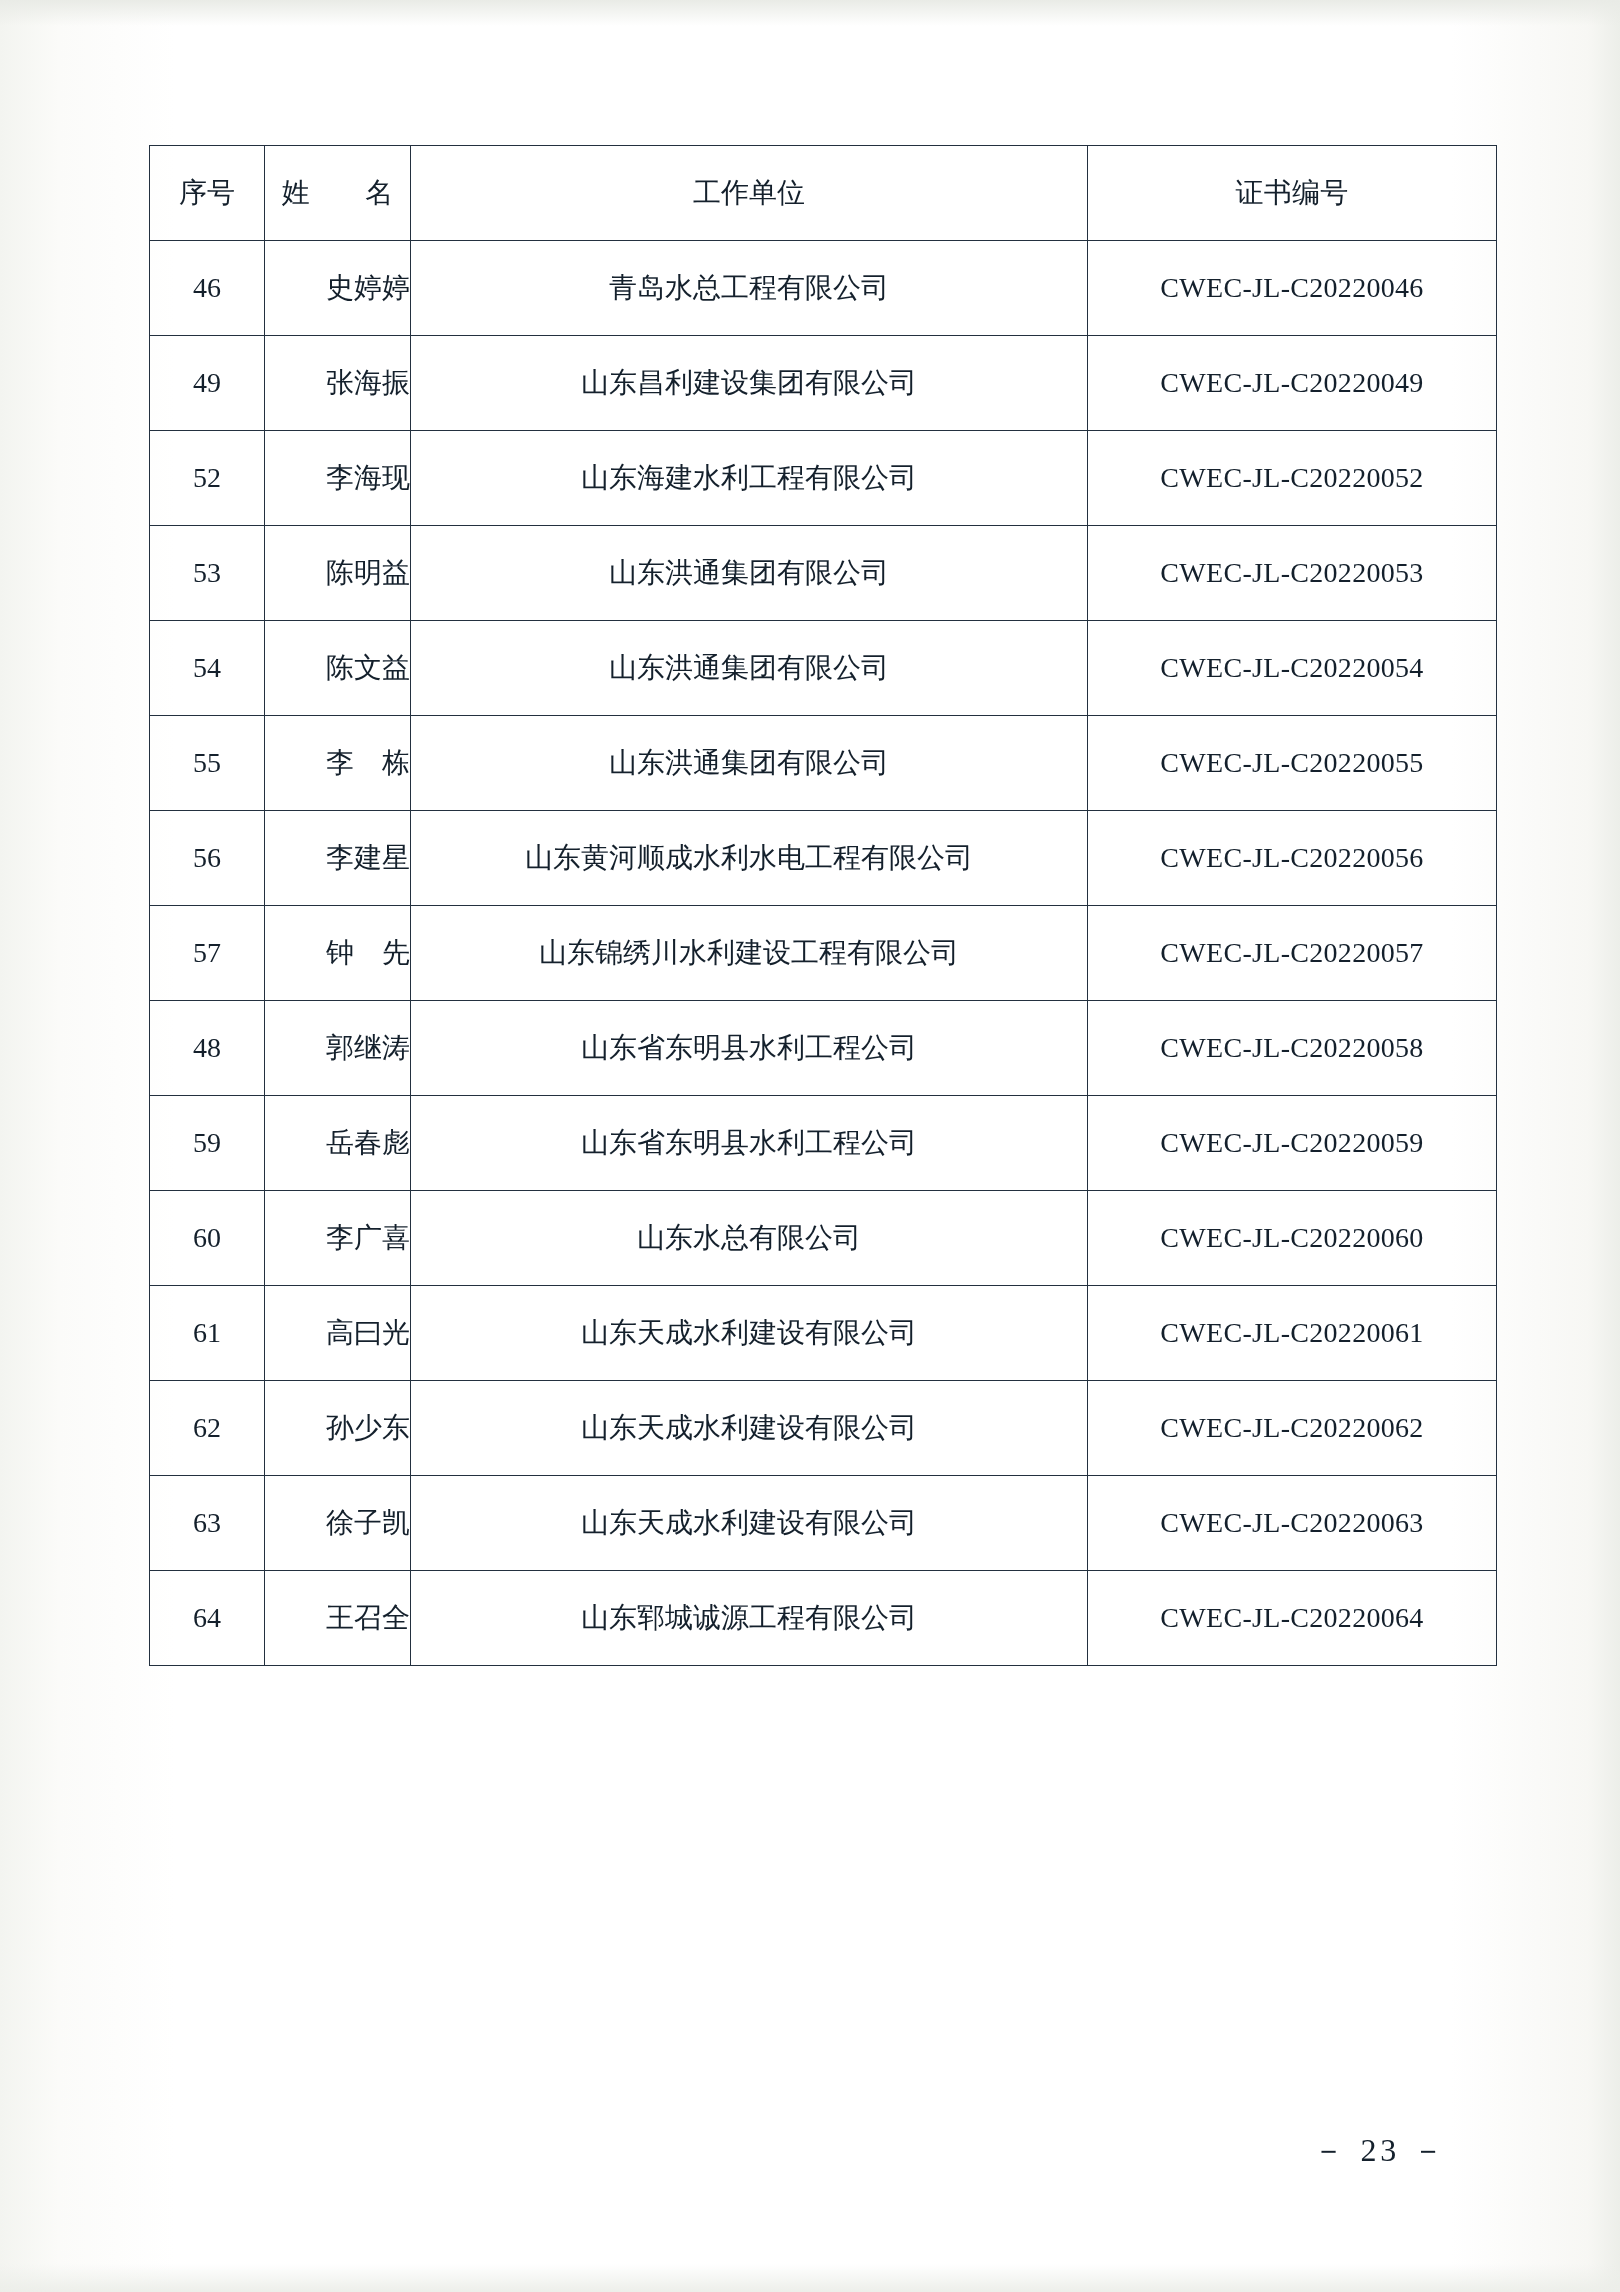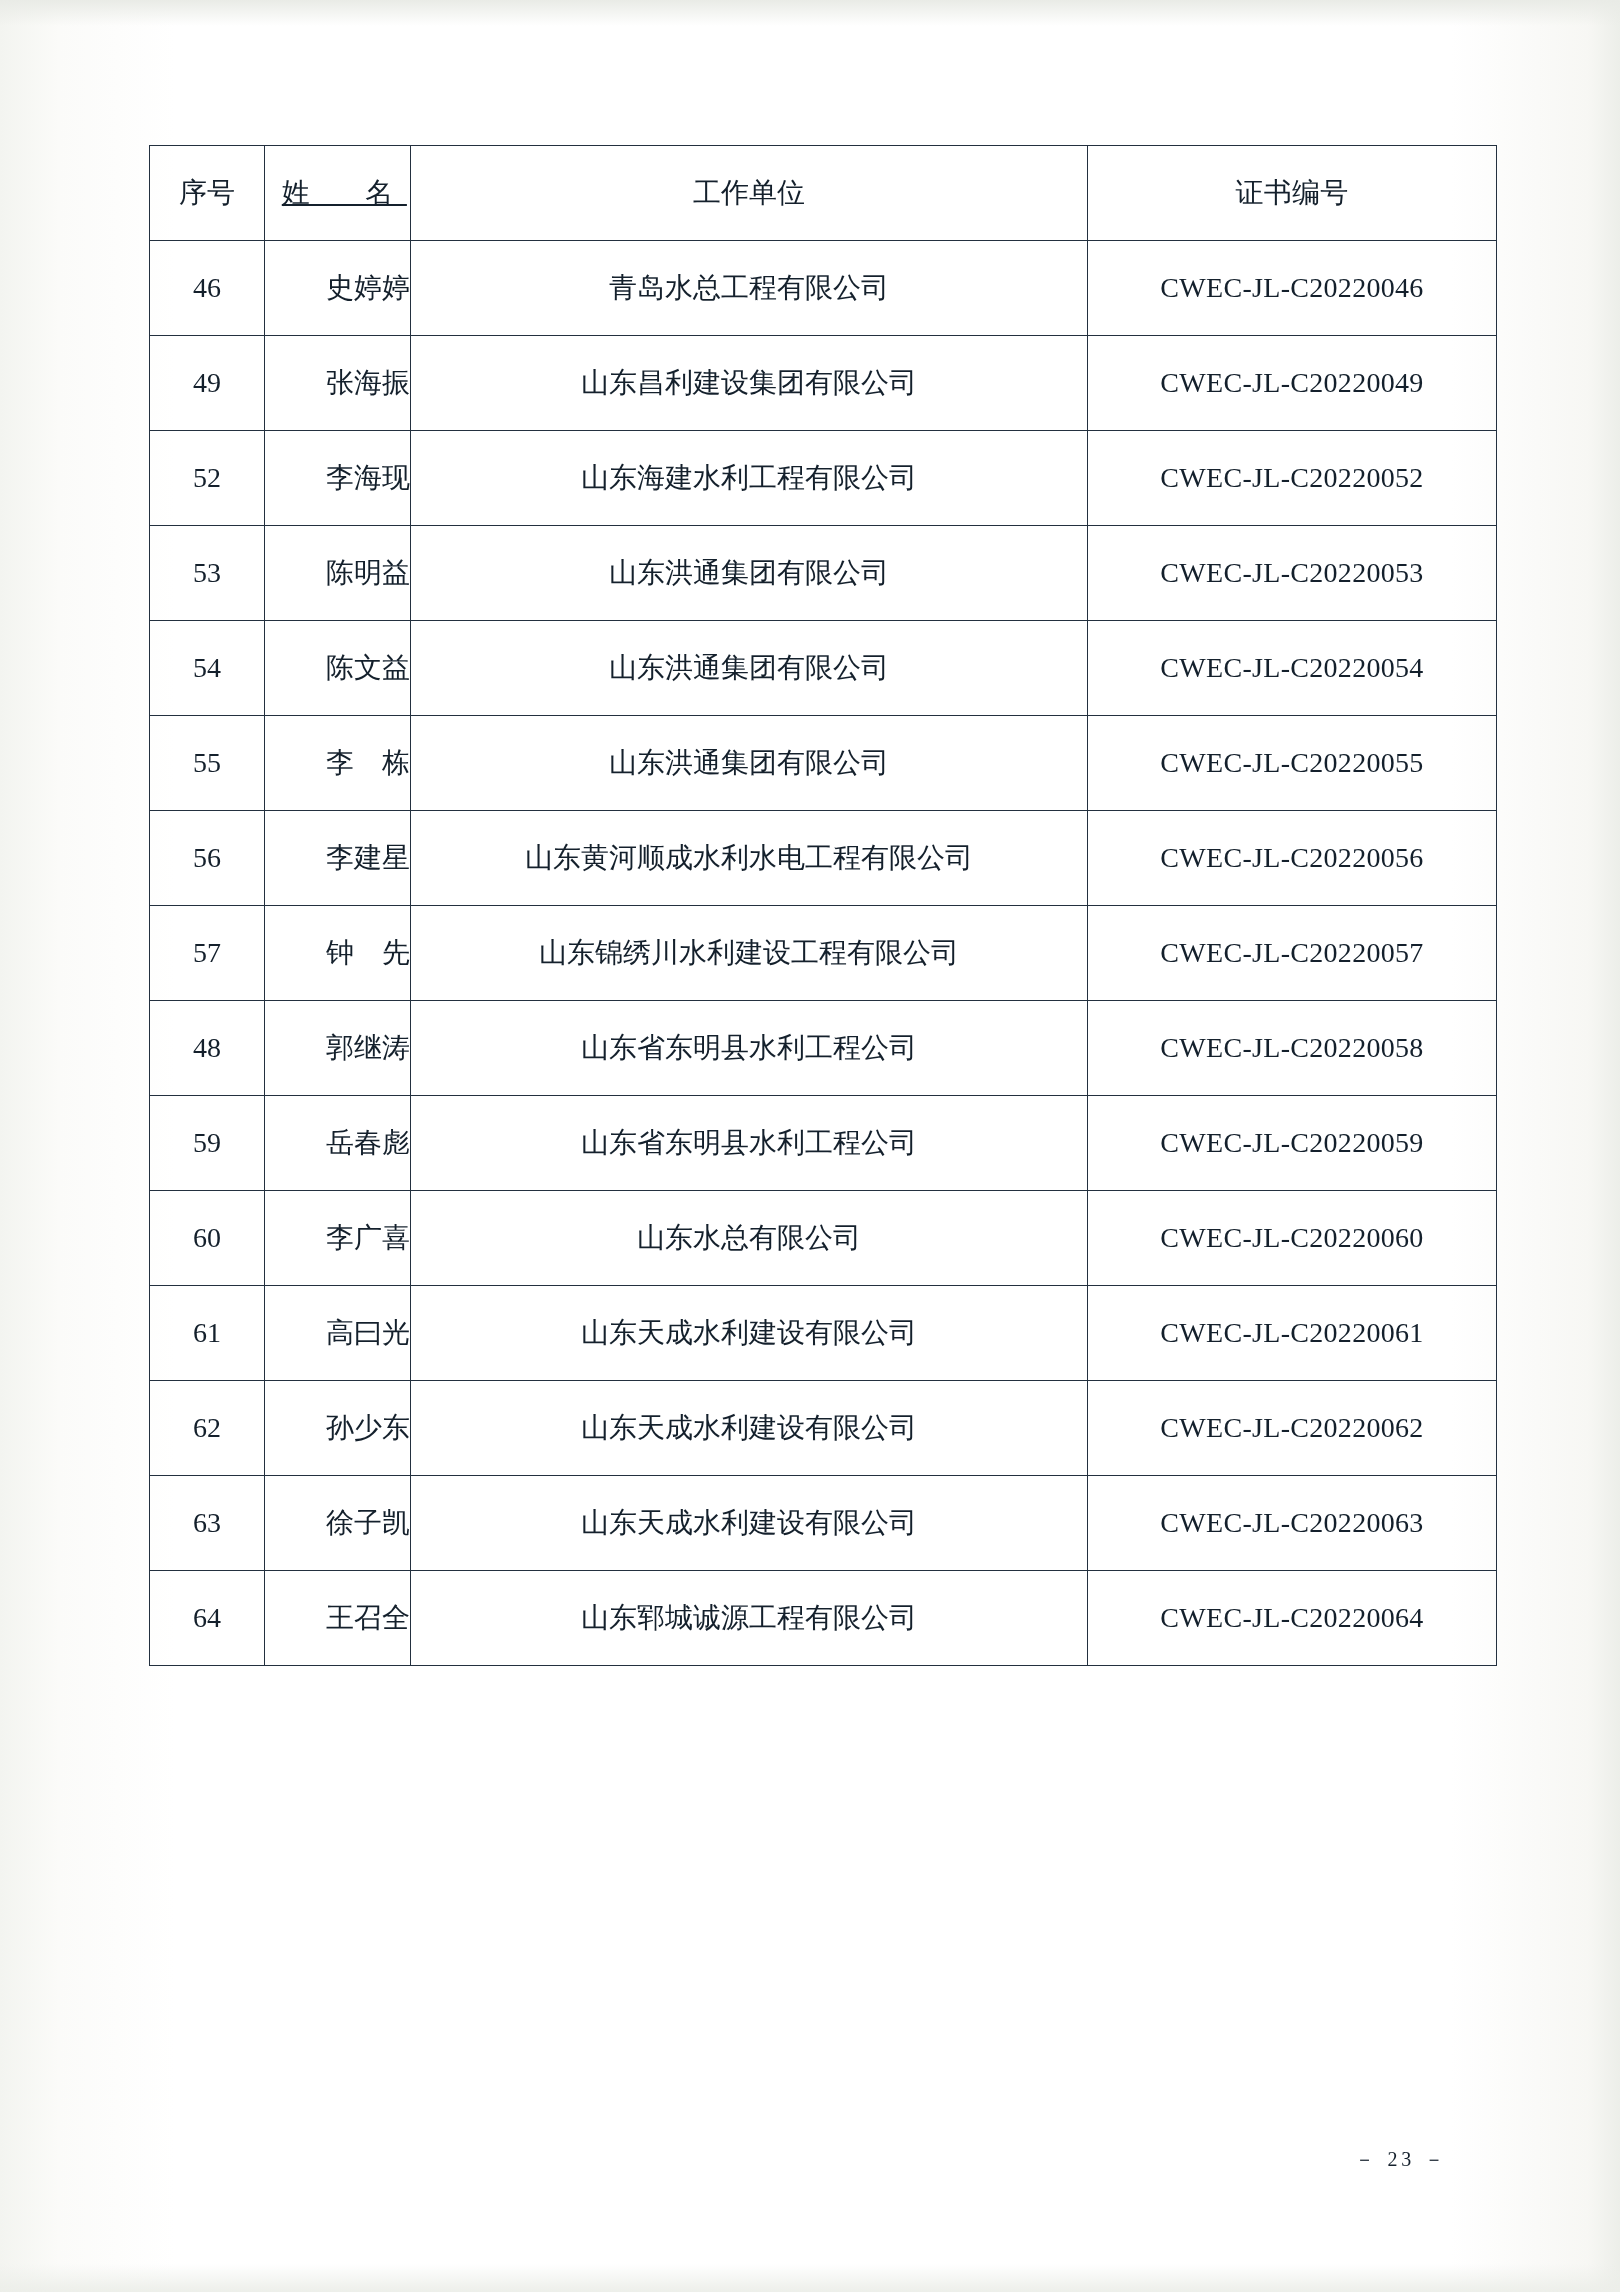--- a/index.html
+++ b/index.html
@@ -62,34 +62,33 @@
     font-size: 29px;
   }
   thead .col-org, thead .col-cert, thead .col-idx, thead .col-name {
     text-align: center;
     padding-left: 0;
   }
   .hdr-spaced {
     letter-spacing: 13.7px;
     padding-left: 13.7px;
     display: inline-block;
-    text-decoration: underline;
   }
   .name-cell {
     font-size: 28px;
   }
   .cert-cell {
     font-family: "Liberation Serif", serif;
     font-size: 28px;
   }
   .page-number {
     position: absolute;
     right: 172px;
     bottom: 120px;
-    font-size: 20px;
+    font-size: 32px;
     color: #14202c;
     letter-spacing: 3.9px;
   }
 </style>
 </head>
 <body>
 
 <div class="page">
   <div class="scan-edge-top"></div>
   <div class="scan-edge-bottom"></div>

